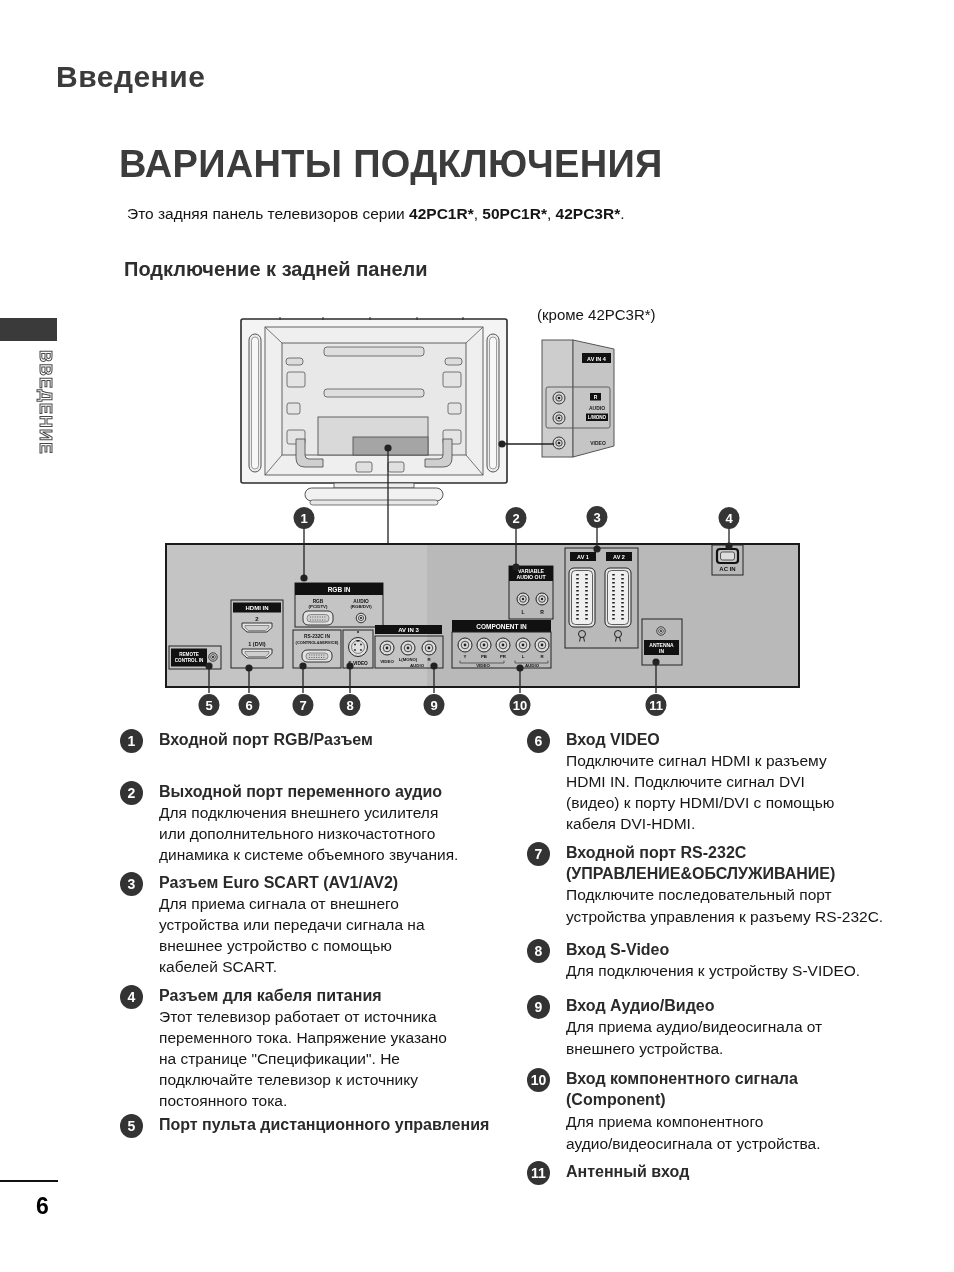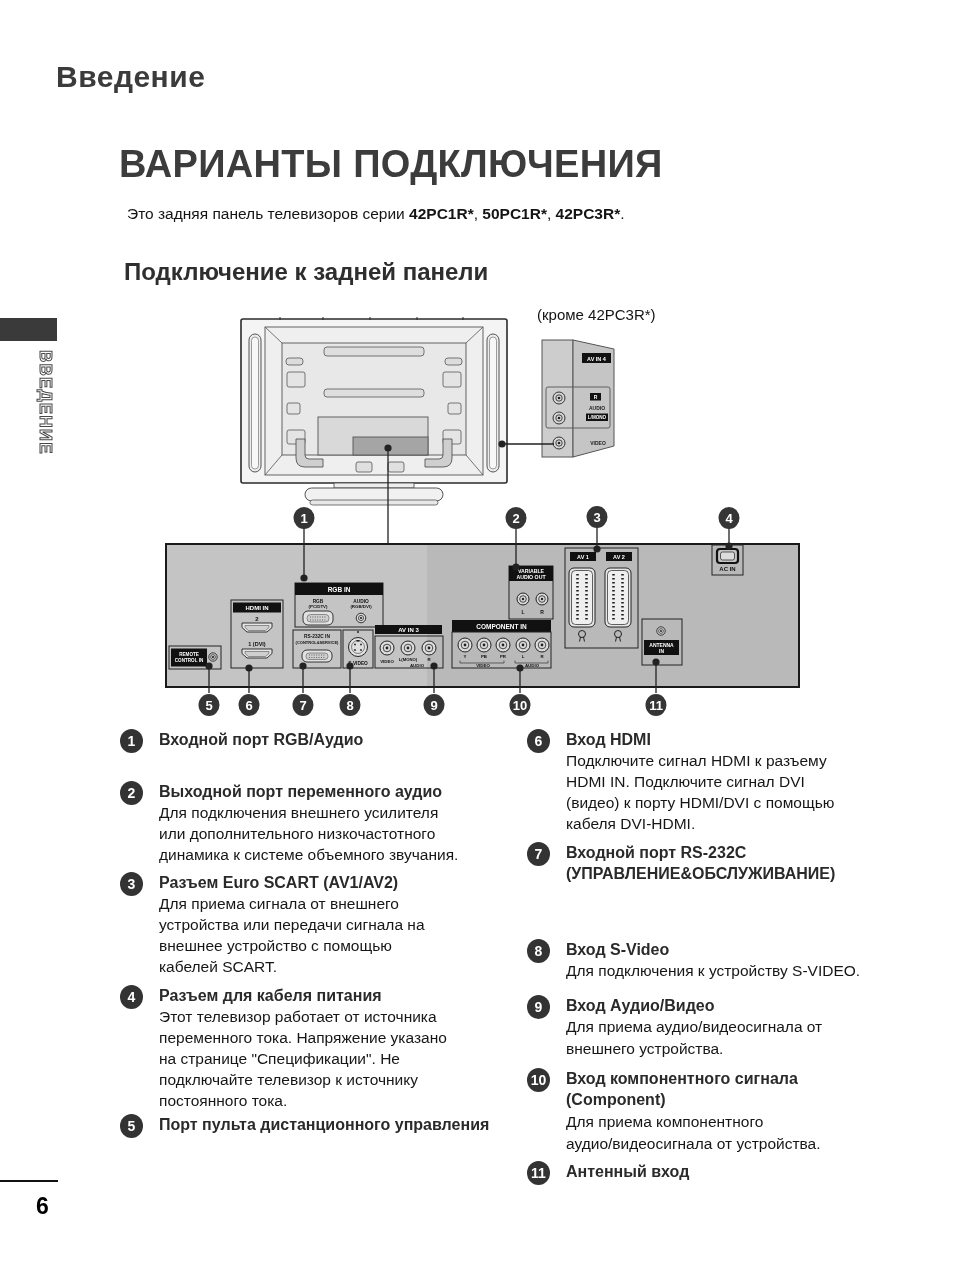--- a/index.html
+++ b/index.html
@@ -3,21 +3,21 @@
 <meta charset="utf-8">
 <style>
   html,body { margin:0; padding:0; background:#ffffff; }
   .page { position:relative; width:954px; height:1272px; background:#fff; overflow:hidden;
           font-family:"Liberation Sans","DejaVu Sans",sans-serif; color:#1b1b1b; }
   .abs { position:absolute; }
   .chapter { left:56px; top:60px; font-size:30px; font-weight:bold; color:#3b3b3b; letter-spacing:.5px; }
   .title   { left:119px; top:143px; font-size:38px; font-weight:bold; color:#3c3c3c; letter-spacing:.3px; }
   .intro   { left:127px; top:205px; font-size:15.5px; color:#141414; }
   .intro b { font-weight:bold; }
-  .subheading { left:124px; top:258px; font-size:24px; font-weight:bold; color:#2e2e2e; }
+  .subheading { left:124px; top:258px; font-size:20px; font-weight:bold; color:#2e2e2e; }
   .exception  { left:537px; top:306px; font-size:15px; color:#141414; }
   .av4desc { left:640px; top:341px; width:260px; font-size:15.5px; line-height:20px; color:#141414; }
   .av4desc .t { font-weight:bold; font-size:16px; }
   .body { white-space:pre-line; }
   .body:empty, .t2:empty { display:none; }
   .sidetab { left:0; top:318px; width:57px; height:23px; background:#3a3a3a; }
   .callout { position:absolute; width:21px; height:22px; border-radius:50%; background:#353535; color:#fff;
              font-weight:bold; font-size:13px; display:flex; align-items:center; justify-content:center;
              transform:translate(-50%,-50%); z-index:6; }
   .litem { position:absolute; width:400px; }
@@ -331,21 +331,21 @@
   <div class="callout" style="left:249px; top:705px;">6</div>
   <div class="callout" style="left:303px; top:705px;">7</div>
   <div class="callout" style="left:350px; top:705px;">8</div>
   <div class="callout" style="left:434px; top:705px;">9</div>
   <div class="callout" style="left:520px; top:705px;">10</div>
   <div class="callout" style="left:656px; top:705px;">11</div>
 
   <div class="litem" style="left:120px; top:729px;">
     <div class="num">1</div>
     <div class="content">
-        <div class="t">Входной порт RGB/Аудио</div>
+        <div class="t">Входной порт RGB/Разъем</div>
       </div>
   </div>
   <div class="litem" style="left:120px; top:781px;">
     <div class="num">2</div>
     <div class="content">
         <div class="t">Выходной порт переменного аудио</div>
       <div class="body">Для подключения внешнего усилителя
 или дополнительного низкочастотного
 динамика к системе объемного звучания.</div>
       </div>
@@ -374,33 +374,35 @@
   <div class="litem" style="left:120px; top:1114px;">
     <div class="num">5</div>
     <div class="content">
         <div class="t">Порт пульта дистанционного управления</div>
       </div>
   </div>
 
   <div class="litem" style="left:527px; top:729px;">
     <div class="num">6</div>
     <div class="content">
-        <div class="t">Вход HDMI</div>
+        <div class="t">Вход VIDEO</div>
 
       <div class="body">Подключите сигнал HDMI к разъему
 HDMI IN. Подключите сигнал DVI
 (видео) к порту HDMI/DVI с помощью
 кабеля DVI-HDMI.</div>
       </div>
   </div>
   <div class="litem" style="left:527px; top:842px;">
     <div class="num">7</div>
     <div class="content">
         <div class="t">Входной порт RS-232C</div>
       <div class="t2">(УПРАВЛЕНИЕ&amp;ОБСЛУЖИВАНИЕ)</div>
+      <div class="body" style="line-height:22px;">Подключите последовательный порт
+устройства управления к разъему RS-232C.</div>
       </div>
   </div>
   <div class="litem" style="left:527px; top:939px;">
     <div class="num">8</div>
     <div class="content">
         <div class="t">Вход S-Video</div>
 
       <div class="body">Для подключения к устройству S-VIDEO.</div>
       </div>
   </div>

